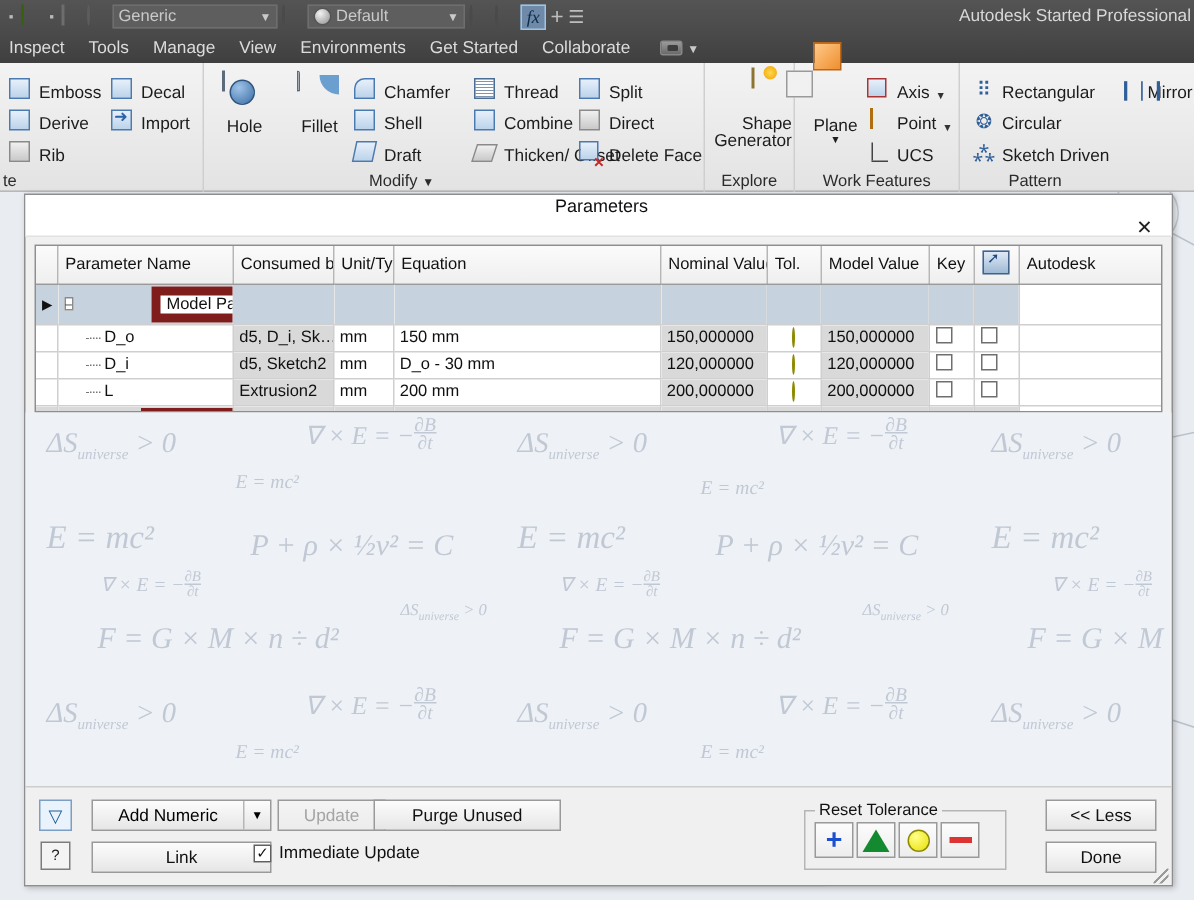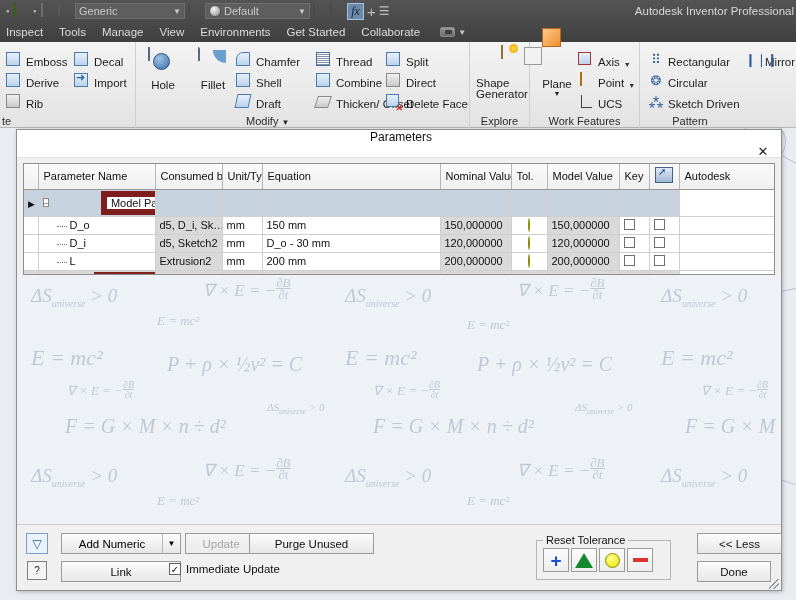--- a/index.html
+++ b/index.html
@@ -341,21 +341,21 @@
         <span class="sphere-ico"></span>
         <span class="cap">Default</span>
       </span>
       <span class="caret">▼</span>
     </span>
     <span class="qat-ico"><span class="colorwheel"></span></span>
     <span class="qat-ico"><span class="colorwheel"></span></span>
     <span class="fx-btn">fx</span>
     <span class="plus-ico">+</span>
     <span class="bars-ico">☰</span>
-    <span class="app-title">Autodesk Inventor Professional</span>
+    <span class="app-title">Autodesk Started Professional</span>
   </div>
 
   <div class="tabrow">
     <span class="tab first">Inspect</span>
     <span class="tab">Tools</span>
     <span class="tab">Manage</span>
     <span class="tab">View</span>
     <span class="tab">Environments</span>
     <span class="tab">Get Started</span>
     <span class="tab">Collaborate</span>
@@ -478,21 +478,21 @@
       </div>
       <div class="panel-title" style="width:auto;left:110px;">
         <span>Modify</span>
         <span style="font-size:8px">▼</span>
       </div>
     </div>
 
     <div class="panel" style="left:470px; width:60px;">
       <div class="big-cmd" style="position:absolute;left:8px;top:5px;width:48px;text-align:center;line-height:11px;">
         <span class="ico32"><span class="shape32"></span></span>
-        <span style="display:block;text-align:left;">Shape Generator</span>
+        <span style="display:block;text-align:right;">Shape Generator</span>
       </div>
       <div class="panel-title">Explore</div>
     </div>
 
     <div class="panel" style="left:530px; width:110px;">
       <div class="big-cmd" style="position:absolute;left:6px;top:5px;">
         <span class="ico32"><span class="plane32"><span class="back"></span><span class="front"></span></span></span>
         <span>Plane</span>
         <span style="font-size:7px">▼</span>
       </div>
@@ -746,19 +746,19 @@
             </div>
           <div class="tol-btn">
               <span class="circ-y"></span>
             </div>
           <div class="tol-btn">
               <span class="glyph-minus"></span>
             </div>
         </div>
       </fieldset>
 
-      <div class="btn" style="position:absolute;left:680px;top:8px;width:85px;">&lt;&lt; Less</div>
+      <div class="btn" style="position:absolute;left:680px;top:8px;width:74px;">&lt;&lt; Less</div>
       <div class="btn" style="position:absolute;left:680px;top:36px;width:74px;">Done</div>
       <div class="grip"></div>
     </div>
   </div>
 
 </div>
 
 </body></html>

